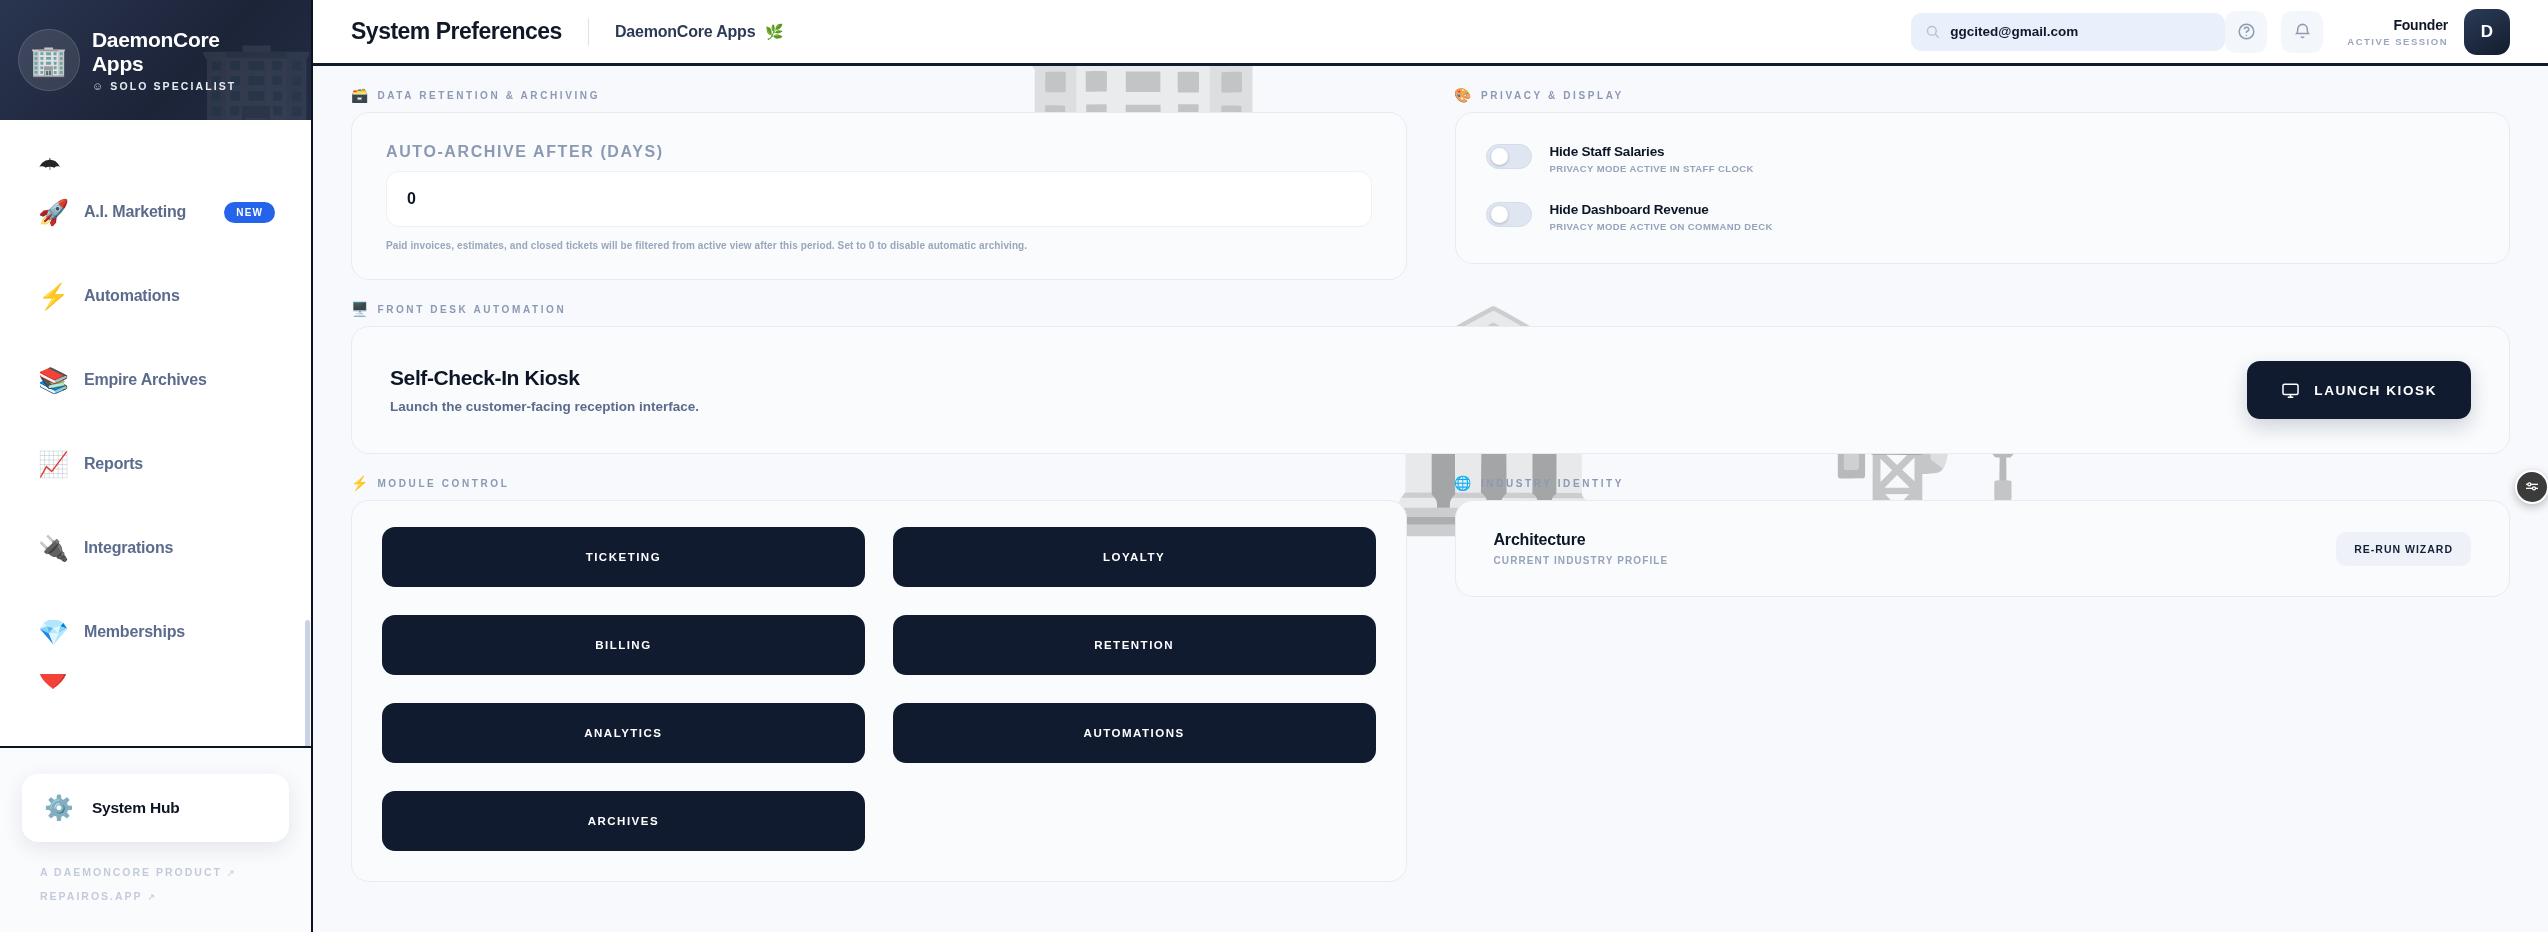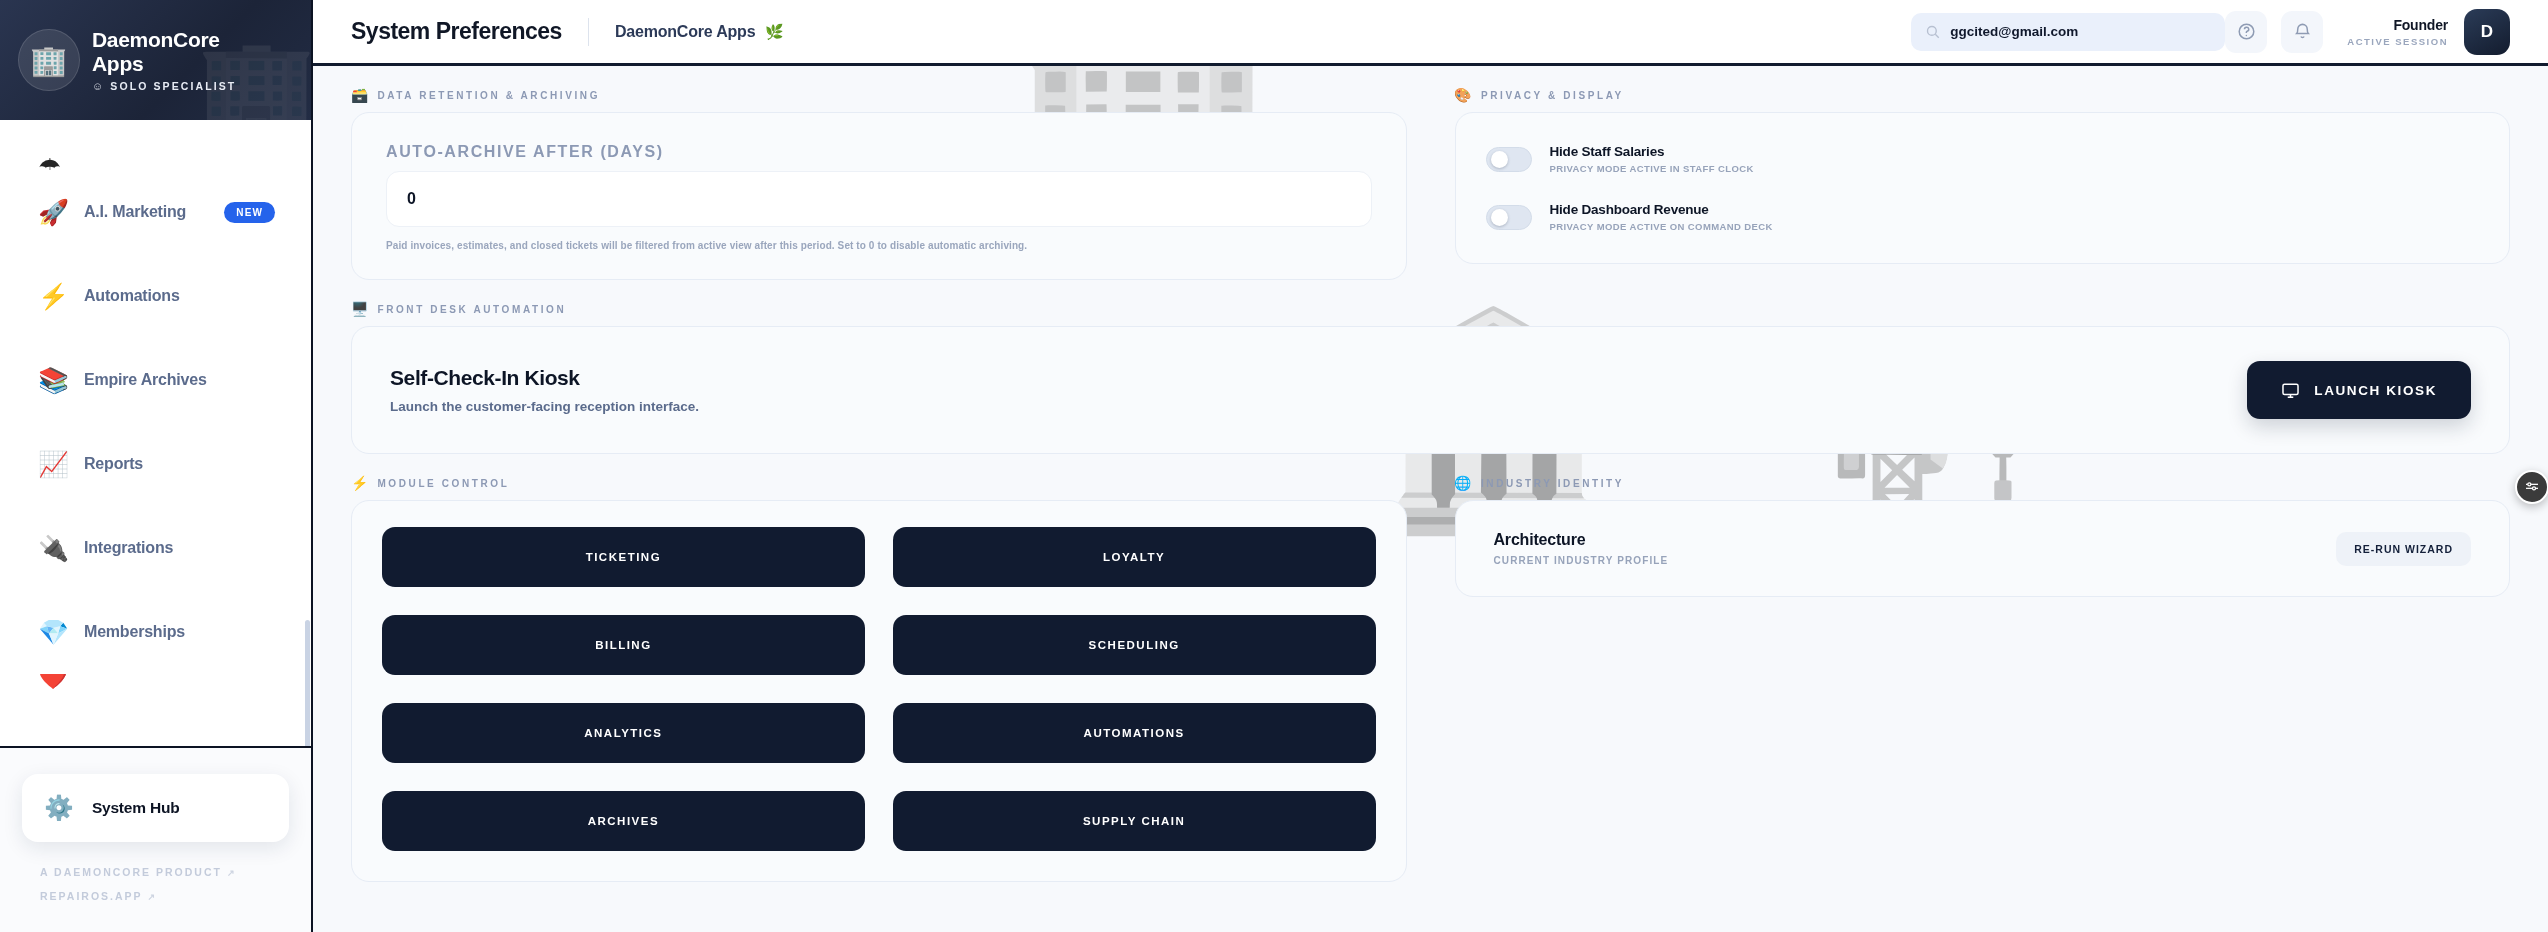--- a/index.html
+++ b/index.html
@@ -178,21 +178,21 @@
 
   .field-label { font-size: 16px; font-weight: 800; color: #8c99b4; letter-spacing: 1.6px; margin-bottom: 10px; }
   .field-input {
     width: 100%; height: 56px; background: #ffffff; border: 1px solid #edf1f7;
     border-radius: 13px; padding: 0 20px;
     font-family: "Liberation Sans", sans-serif;
     font-size: 16px; font-weight: 800; color: #0d1526; outline: none;
   }
   .field-help { font-size: 10px; font-weight: 700; color: #9aa6bd; margin-top: 13px; letter-spacing: .1px; }
 
-  .toggle-row { display: flex; align-items: center; gap: 18px; padding: 9px 0; }
+  .toggle-row { display: flex; gap: 18px; padding: 9px 0; }
   .toggle {
     width: 46px; height: 25px; border-radius: 999px;
     background: #dfe6f1; border: 1px solid #d3dce9;
     position: relative; flex: 0 0 46px; cursor: pointer;
   }
   .toggle .knob {
     position: absolute; top: 3px; left: 4px;
     width: 17px; height: 17px; border-radius: 50%; background: #ffffff;
     box-shadow: 0 1px 3px rgba(20,35,60,.25);
   }
@@ -436,25 +436,24 @@
         <section>
           <div class="sec-head">
             <span class="sec-ico">⚡</span>
             <span class="sec-title">MODULE CONTROL</span>
           </div>
           <div class="card" style="padding:26px 30px 30px 30px;">
             <div class="module-grid">
               <button class="module-btn">TICKETING</button>
               <button class="module-btn">LOYALTY</button>
               <button class="module-btn">BILLING</button>
-              <button class="module-btn">SCHEDULING</button>
+              <button class="module-btn">RETENTION</button>
               <button class="module-btn">ANALYTICS</button>
               <button class="module-btn">AUTOMATIONS</button>
               <button class="module-btn">ARCHIVES</button>
-              <button class="module-btn">SUPPLY CHAIN</button>
             </div>
           </div>
         </section>
 
         <section>
           <div class="sec-head">
             <span class="sec-ico">🌐</span>
             <span class="sec-title">INDUSTRY IDENTITY</span>
           </div>
           <div class="card identity-card">

